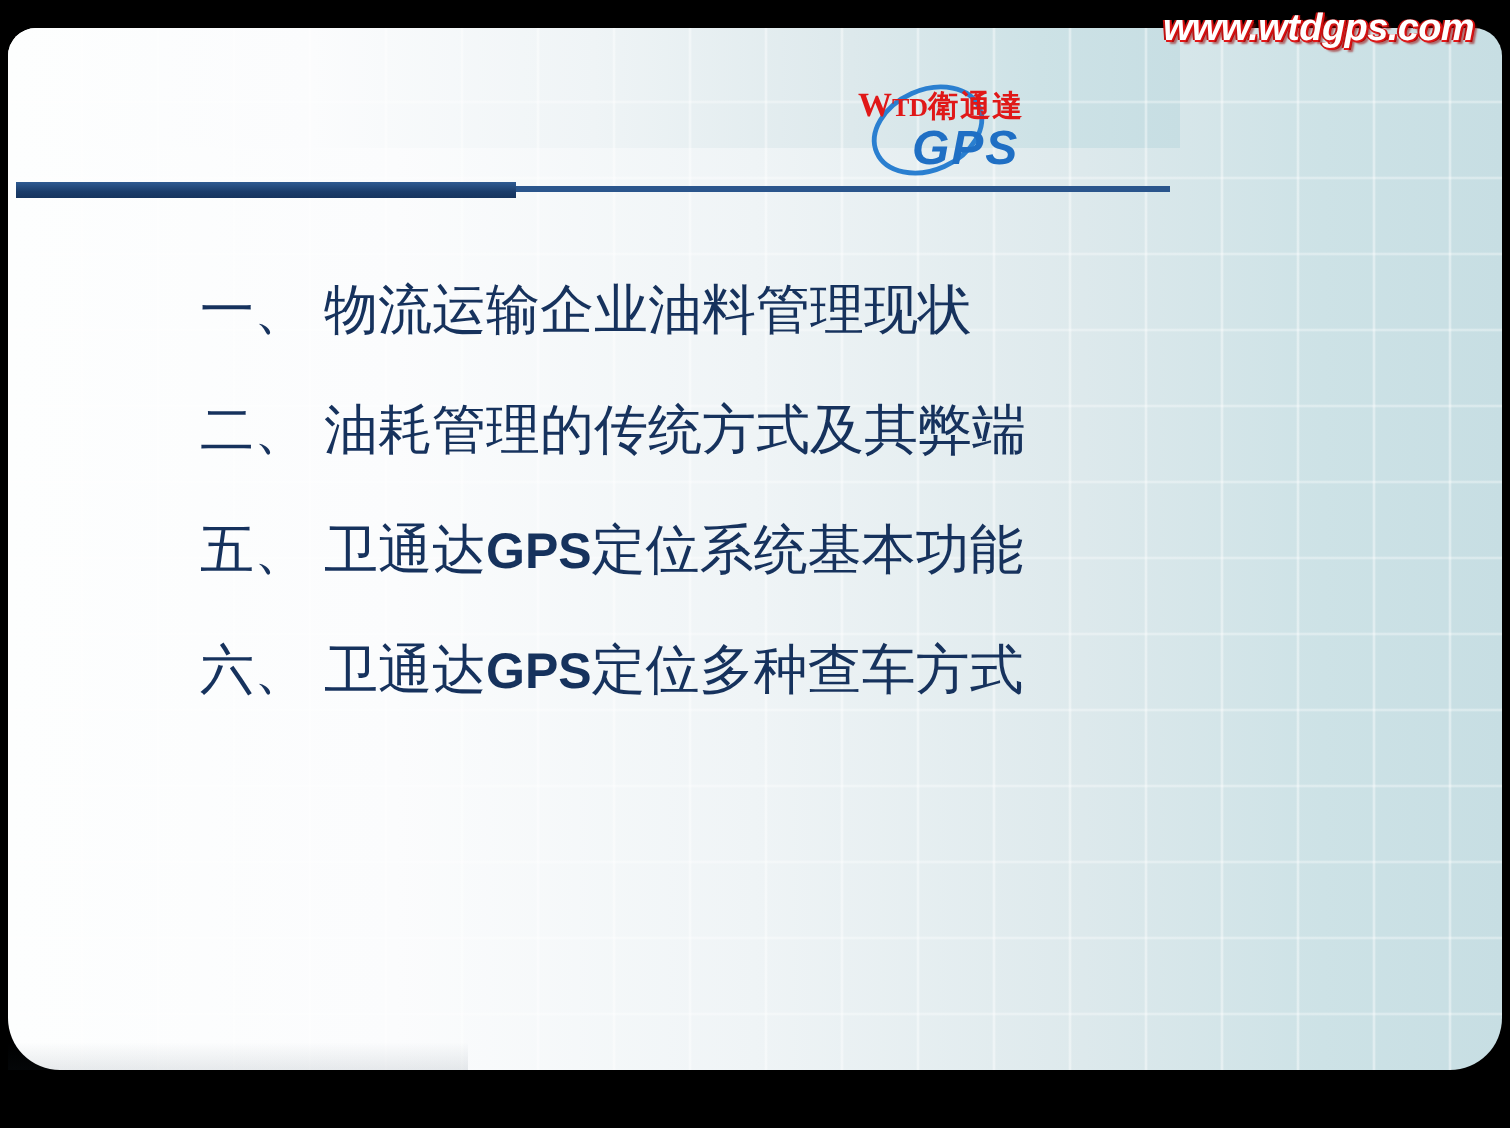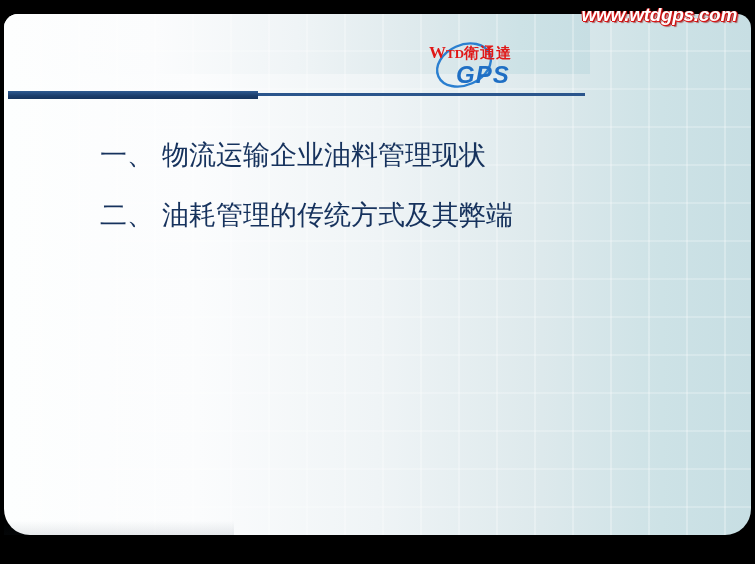--- a/index.html
+++ b/index.html
@@ -197,16 +197,22 @@
     <div class="agenda-item">
       <span class="num">一、</span><span>物流运输企业油料管理现状</span><span class="gps"></span><span></span>
     </div>
 
     <div class="agenda-item">
       <span class="num">二、</span><span>油耗管理的传统方式及其弊端</span><span class="gps"></span><span></span>
     </div>
 
 
 
-
+    <div class="agenda-item">
+      <span class="num">五、</span><span>卫通达</span><span class="gps">GPS</span><span>定位系统基本功能</span>
+    </div>
+
+    <div class="agenda-item">
+      <span class="num">六、</span><span>卫通达</span><span class="gps">GPS</span><span>定位多种查车方式</span>
+    </div>
 
   </div>
 </div>
 
 </body></html>

